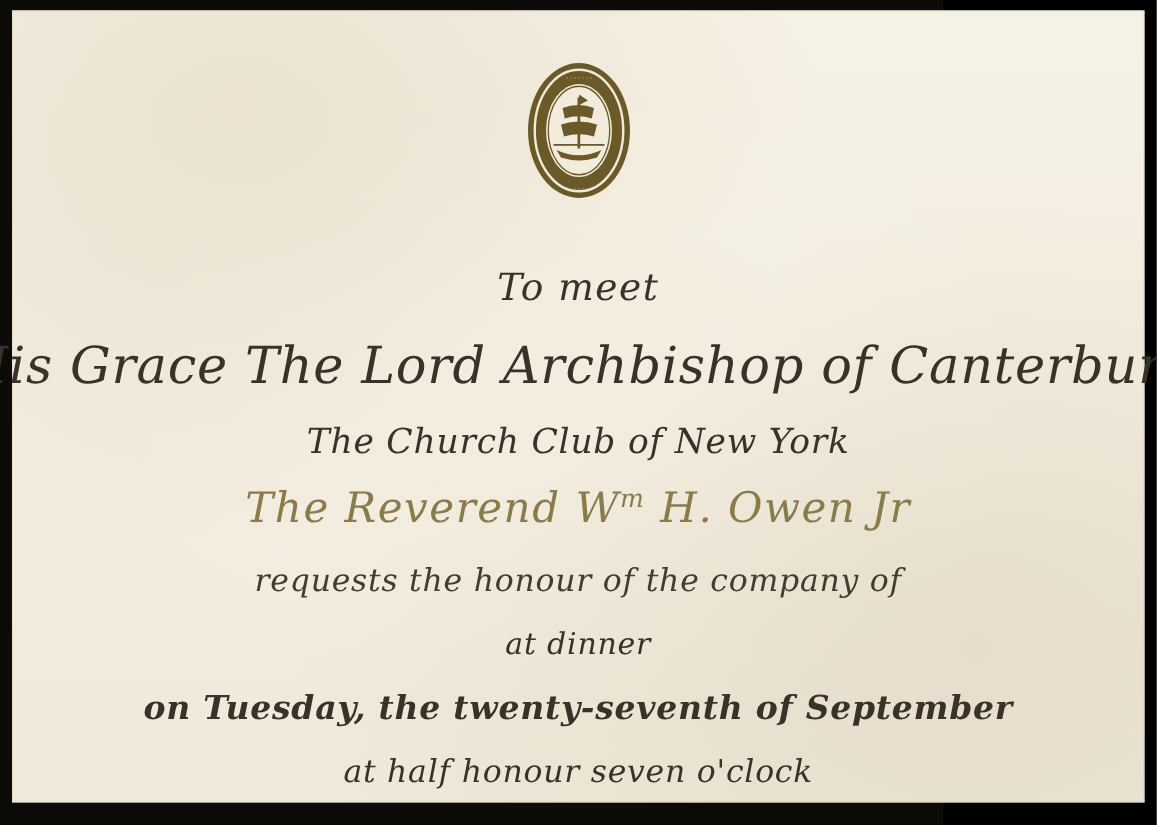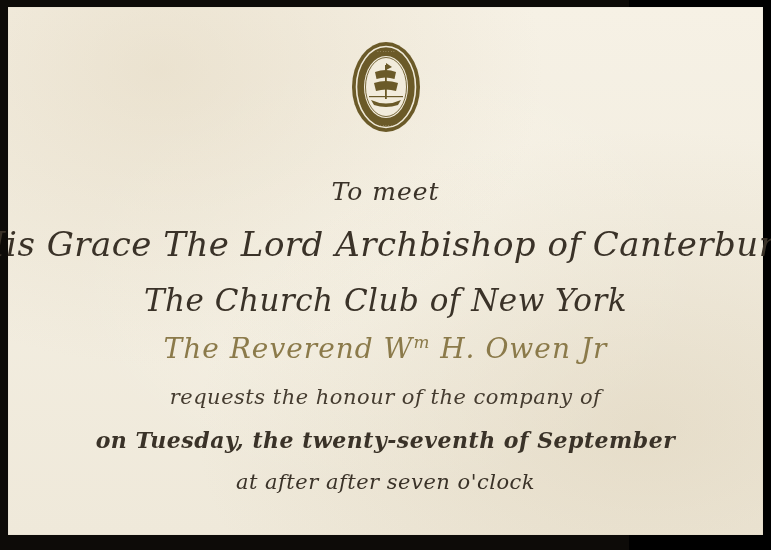--- a/index.html
+++ b/index.html
@@ -74,21 +74,21 @@
     font-size: 25px;
     letter-spacing: 1px;
   }
   .line-grace {
     margin-top: 18px;
     font-size: 34px;
     letter-spacing: 0.5px;
   }
   .line-club {
     margin-top: 18px;
-    font-size: 31px;
+    font-size: 23px;
   }
   .line-requests {
     margin-top: 20px;
     font-size: 21px;
     color: #453c30;
   }
   .line-guest {
     margin-top: 14px;
     font-size: 28px;
     color: #8b7a4a;
@@ -145,20 +145,21 @@
       <div class="script line-tomeet">To meet</div>
 
       <div class="script line-grace">His Grace The Lord Archbishop of Canterbury</div>
 
       <div class="script line-club">The Church Club of New York</div>
 
       <div class="script line-guest"><span>The Reverend </span><span>W</span><span class="sup">m</span><span> H. Owen </span><span>Jr</span></div>
 
       <div class="script line-requests">requests the honour of the company of</div>
 
+      <div class="script line-dinner">at dinner</div>
 
       <div class="script line-date">on Tuesday, the twenty-seventh of September</div>
 
-      <div class="script line-time">at after after seven o'clock</div>
+      <div class="script line-time">at half honour seven o'clock</div>
 
     </div>
   </div>
 </div>
 
 </body></html>

